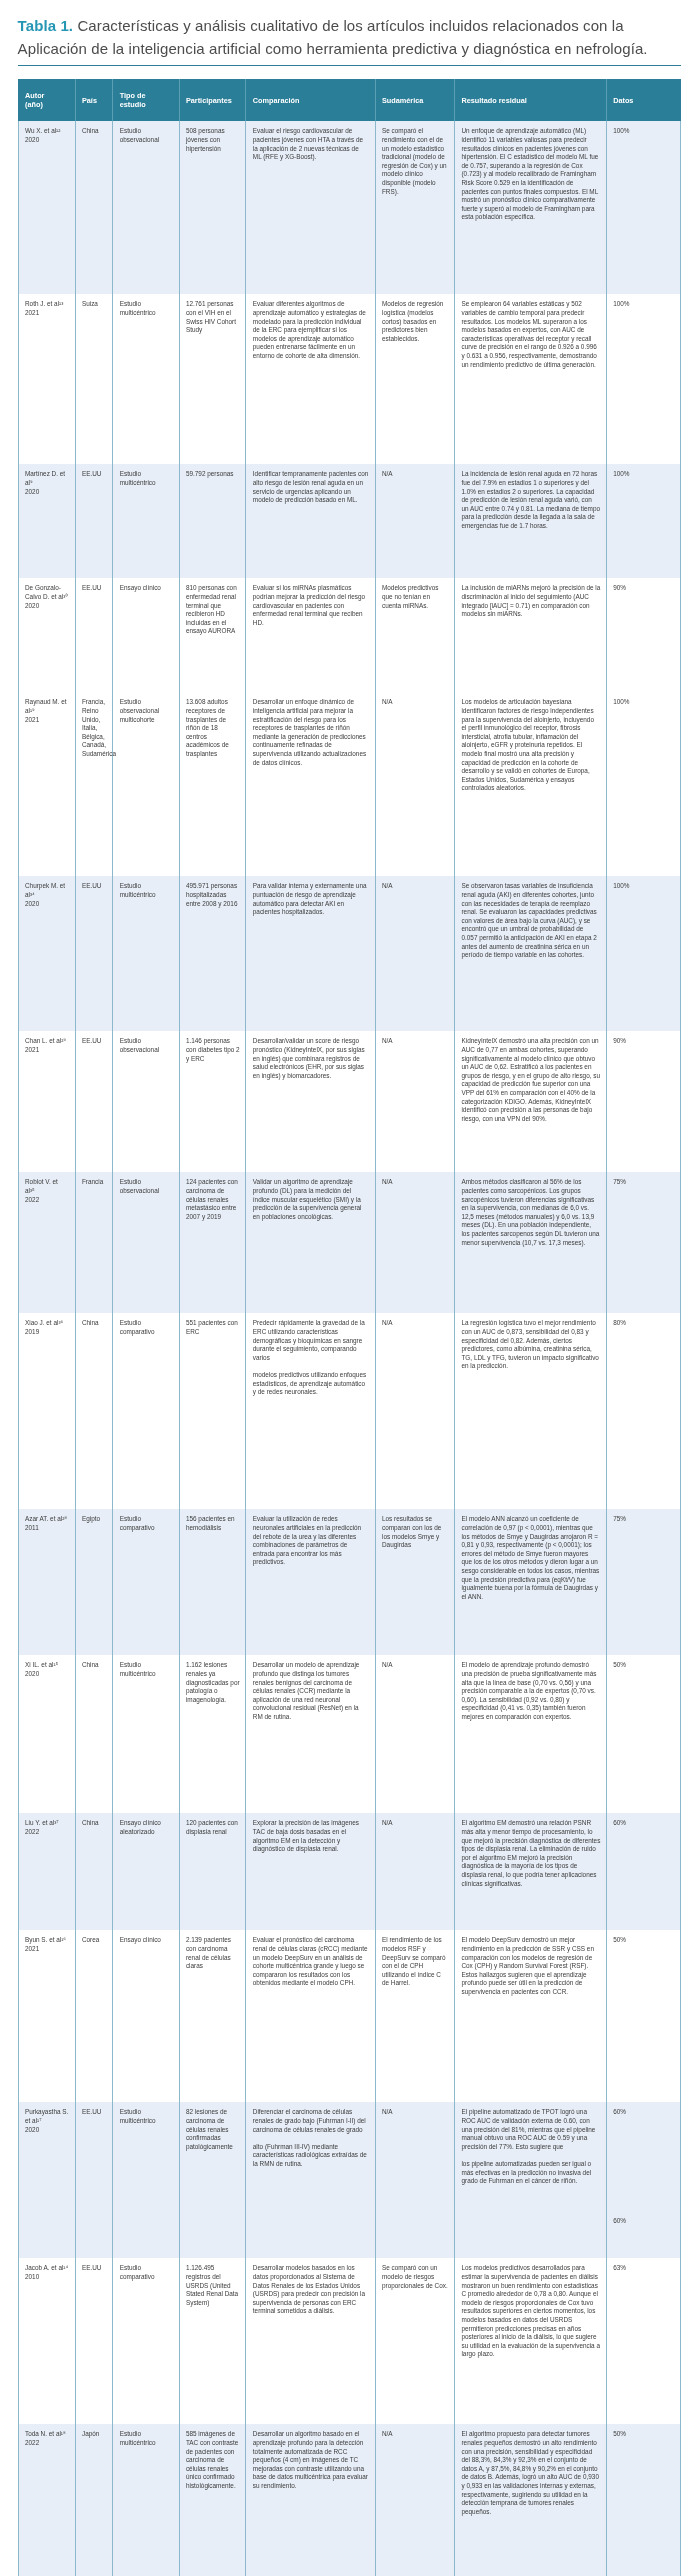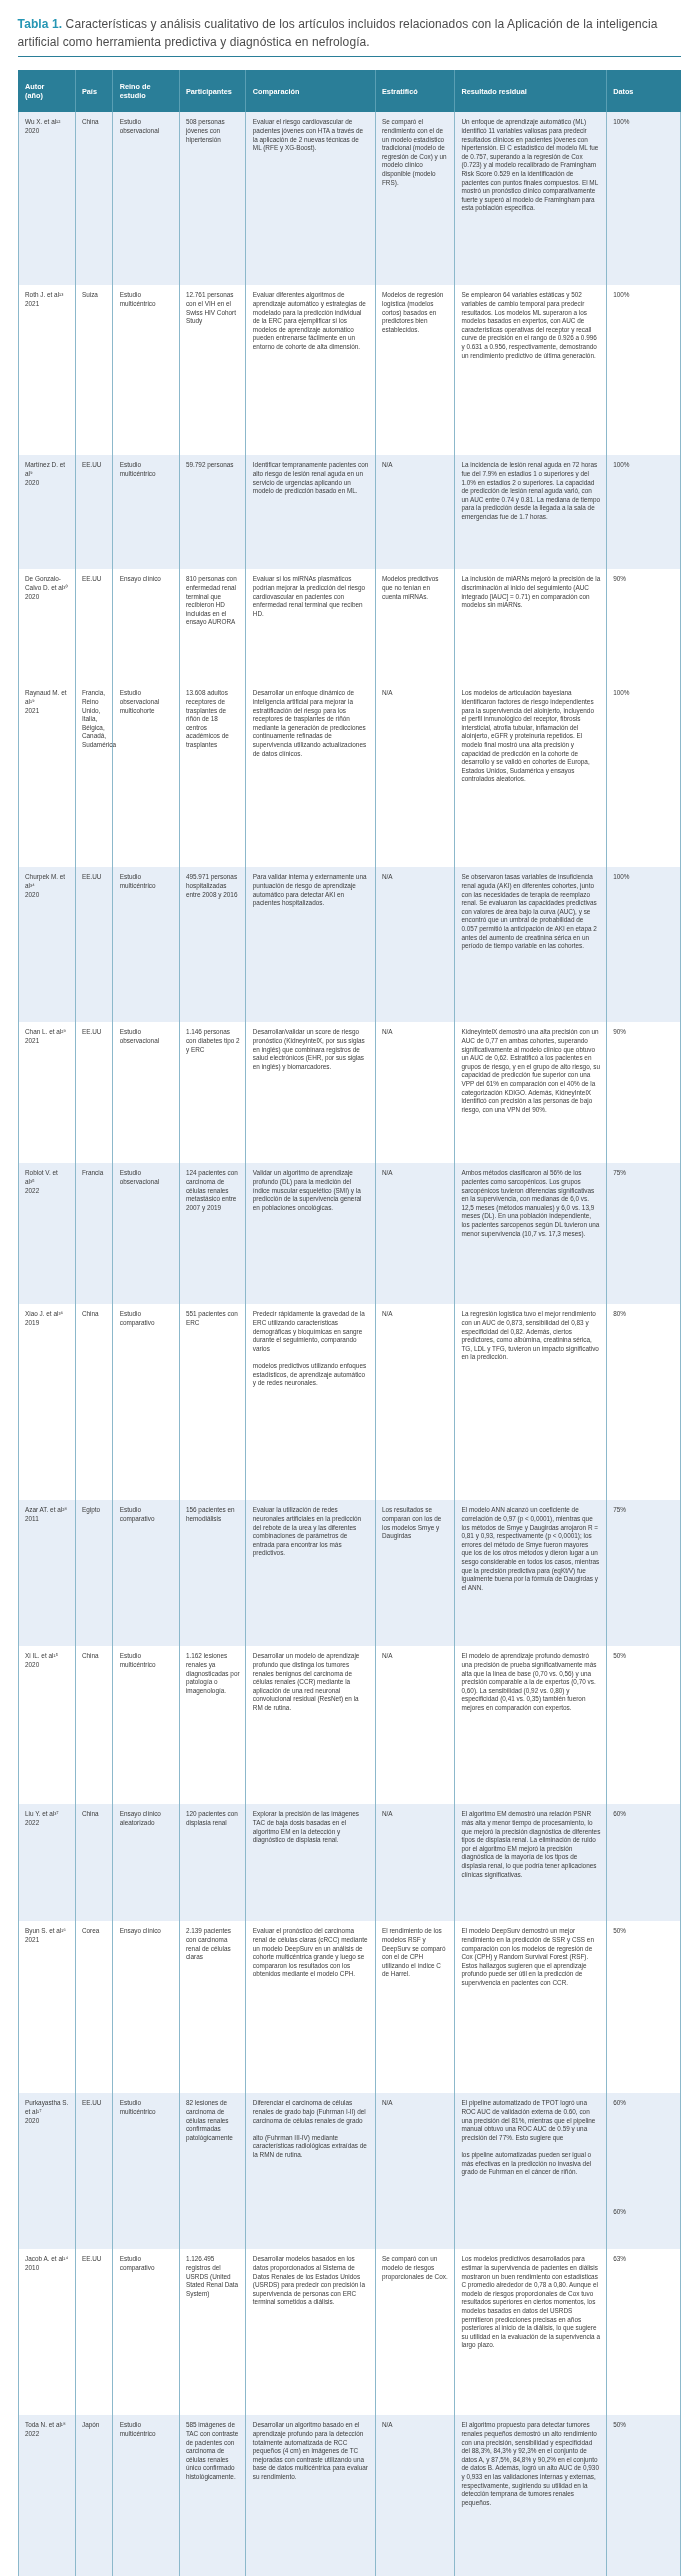--- a/index.html
+++ b/index.html
@@ -1,18 +1,18 @@
 <!DOCTYPE html>
 <html style="font-size:9.4px"><head>
 <meta charset="utf-8">
 <style>
   html,body{margin:0;padding:0;background:#ffffff;}
   body{width:698px;font-family:"Liberation Sans",sans-serif;color:#3b3b3b;-webkit-font-smoothing:antialiased;}
   .page{padding:15px 17px 23.4px 17.6px;}
-  .title{font-size:12px;line-height:1.5;color:#4c4c4c;letter-spacing:0.1px;}
+  .title{font-size:15px;line-height:1.5;color:#4c4c4c;letter-spacing:0.1px;}
   .title .tlabel{color:#2596b4;font-weight:bold;}
   .title-rule{border:none;border-top:1.2px solid #2a7e98;margin:5.3px 0 0 0;}
   table.articles{width:100%;border-collapse:collapse;margin-top:13px;border-bottom:2.3px solid #2a7e98;table-layout:fixed;}
   thead th{background:#2a7e98;color:#ffffff;font-size:7.3px;font-weight:bold;text-align:left;vertical-align:middle;padding:5.9px 4.7px 5.9px 6.4px;border-left:0.6px solid #5a9fb4;white-space:pre-line;height:30px;line-height:1.25;}
   thead th:first-child{border-left:0.6px solid #2a7e98;}
   tbody td{vertical-align:top;font-size:6.4px;line-height:1.34;padding:6.4px 5.3px 20px 6.4px;border-left:0.6px solid #8cb8cb;white-space:pre-line;background:#ffffff;}
   tbody td:last-child{border-right:0.6px solid #8cb8cb;}
   tbody tr.shaded td{background:#e7eef7;}
   .caspe-extra{display:block;margin-top:100px;}
   .caspe-extra:empty{display:none;}
@@ -42,25 +42,25 @@
       <col style="width:19.5%">
         <col style="width:12%">
         <col style="width:22.9%">
         <col style="width:11.2%">
     </colgroup>
     <thead>
       <tr>
         <th>Autor
 (año)</th>
         <th>País</th>
-        <th>Reino de
+        <th>Tipo de
 estudio</th>
         <th>Participantes</th>
         <th>Comparación</th>
-        <th>Estratificó</th>
+        <th>Sudamérica</th>
         <th>Resultado residual</th>
         <th>Datos</th>
       </tr>
     </thead>
     <tbody>
         <tr class="shaded">
     <td>Wu X. et al¹²
 2020</td>
     <td>China</td>
     <td>Estudio observacional</td>

